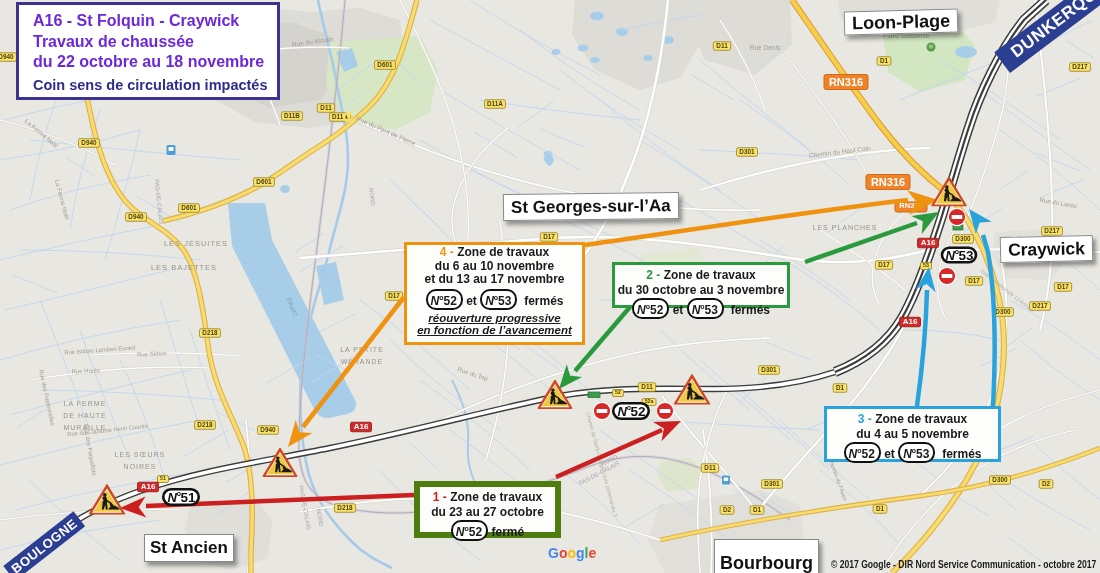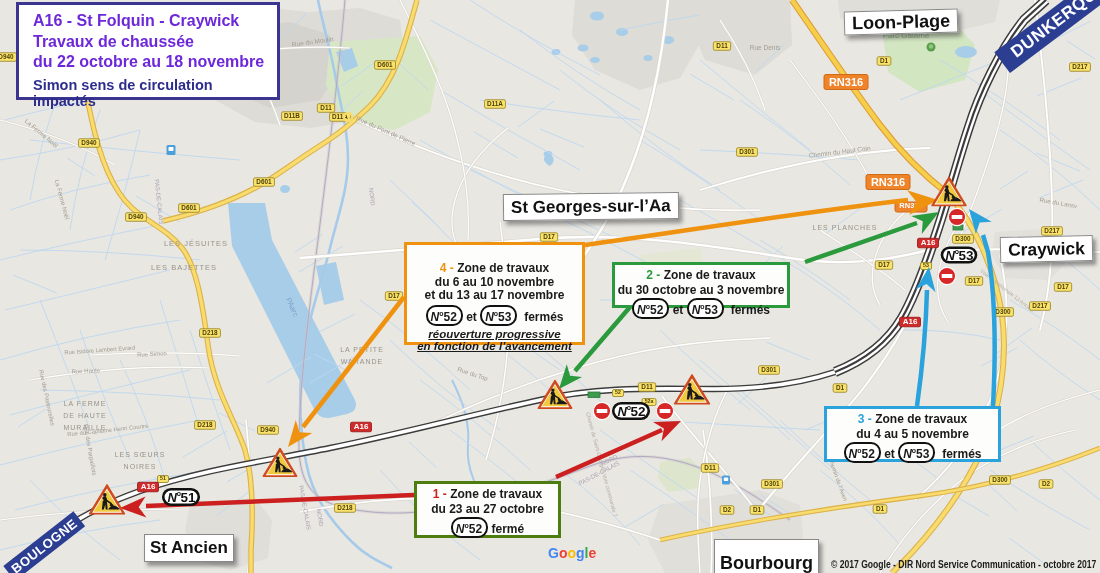--- a/index.html
+++ b/index.html
@@ -762,54 +762,54 @@
           <path d="M-4.4,-2.9 L5.3,3.3 L4.5,4.8 L-5.2,-1.5 Z"></path>
           <path d="M4.4,3.2 L7.2,5.5 L5.5,8 L2.7,5.7 Z"></path>
           <path d="M1.2,10.4 Q6.3,1.6 13.8,9.9 L13.8,10.4 Z"></path>
         </g>
       </g>
 </g>
 </svg>
 
 <div class="abs" style="left:16px;top:2px;width:258px;height:92px;background:#fff;border:3px solid #3c3590;">
   <div style="margin:6px 0 0 14px;font-size:16px;font-weight:bold;color:#6d28d9;line-height:20.5px;">A16 - St Folquin - Craywick<br>Travaux de chaussée<br>du 22 octobre au 18 novembre</div>
-  <div style="margin:4px 0 0 14px;font-size:14.5px;font-weight:bold;color:#2d2d8e;">Simon sens de circulation impactés</div>
+  <div style="margin:4px 0 0 14px;font-size:14.5px;font-weight:bold;color:#2d2d8e;">Coin sens de circulation impactés</div>
 </div>
 
 <div class="citybox" style="left:844px;top:10px;font-size:18px;line-height:22px;transform:rotate(-1.5deg);">Loon-Plage</div>
 
 <div class="citybox" style="left:503px;top:193px;font-size:17px;line-height:25px;transform:rotate(-0.7deg);">St Georges-sur-l’Aa</div>
 
 <div class="citybox" style="left:1000px;top:236px;font-size:17.5px;line-height:24px;transform:rotate(-1.2deg);">Craywick</div>
 
 <div class="citybox" style="left:144px;top:534px;font-size:17px;line-height:26px;padding:0 5px;">St Ancien</div>
 
 <div class="citybox" style="left:714px;top:539px;font-size:18px;line-height:30px;padding:8px 5px;">Bourbourg</div>
 
 <div class="banner" style="left:1010px;top:47px;font-size:17px;padding:3px 14px;transform:rotate(-37deg);transform-origin:left bottom;">DUNKERQUE</div>
 
 <div class="banner" style="left:15px;top:562px;font-size:13px;padding:2px 5px;transform:rotate(-38deg);transform-origin:left bottom;">BOULOGNE</div>
 
 <div class="callout" style="left:404px;top:242px;width:181px;height:103px;border:3px solid #ef9210;font-size:12px;line-height:13.5px;">
-  <div style="margin-top:17px;"><span style="color:#ef9210">4 -</span> Zone de travaux<br>du 6 au 10 novembre<br>et du 13 au 17 novembre</div>
+  <div style="margin-top:1px;"><span style="color:#ef9210">4 -</span> Zone de travaux<br>du 6 au 10 novembre<br>et du 13 au 17 novembre</div>
   <div style="margin-top:2px;"><span class="ex" style="font-size:12px;"><span class="exn">N</span><sup style="font-size:7px;">o</sup>52</span> et <span class="ex" style="font-size:12px;"><span class="exn">N</span><sup style="font-size:7px;">o</sup>53</span>&nbsp; fermés</div>
   <div style="font-style:italic;font-size:11.5px;line-height:12.5px;margin-top:2px;text-decoration:underline;">réouverture progressive<br>en fonction de l’avancement</div>
 </div>
 
 <div class="callout" style="left:612px;top:262px;width:178px;height:46px;border:3px solid #2a9a3d;font-size:12px;line-height:14.5px;">
   <div style="margin-top:3px;"><span style="color:#2a9a3d">2 -</span> Zone de travaux<br>du 30 octobre au 3 novembre</div>
   <div style="margin-top:1px;"><span class="ex" style="font-size:12px;"><span class="exn">N</span><sup style="font-size:7px;">o</sup>52</span> et <span class="ex" style="font-size:12px;"><span class="exn">N</span><sup style="font-size:7px;">o</sup>53</span>&nbsp; fermés</div>
 </div>
 
 <div class="callout" style="left:824px;top:406px;width:177px;height:56px;border:3px solid #2aa2dc;font-size:12px;line-height:14.5px;">
   <div style="margin-top:3px;"><span style="color:#2aa2dc">3 -</span> Zone de travaux<br>du 4 au 5 novembre</div>
   <div style="margin-top:1px;"><span class="ex" style="font-size:12px;"><span class="exn">N</span><sup style="font-size:7px;">o</sup>52</span> et <span class="ex" style="font-size:12px;"><span class="exn">N</span><sup style="font-size:7px;">o</sup>53</span>&nbsp; fermés</div>
 </div>
 
-<div class="callout" style="left:414px;top:481px;width:147px;height:57px;border:3px solid #4d7c0f;font-size:12px;line-height:14.5px;">
+<div class="callout" style="left:414px;top:481px;width:147px;height:57px;border:6px solid #4d7c0f;font-size:12px;line-height:14.5px;">
   <div style="margin-top:3px;"><span style="color:#cc2020">1 -</span> Zone de travaux<br>du 23 au 27 octobre</div>
   <div style="margin-top:1px;"><span class="ex" style="font-size:12px;"><span class="exn">N</span><sup style="font-size:7px;">o</sup>52</span> fermé</div>
 </div>
 
 <div class="abs" style="left:548px;top:545px;font-size:14px;font-weight:bold;">
 <span style="color:#4285f4">G</span><span style="color:#ea4335">o</span><span style="color:#fbbc05">o</span><span style="color:#4285f4">g</span><span style="color:#34a853">l</span><span style="color:#ea4335">e</span></div>
 
 <div class="abs" style="left:831px;top:558px;font-size:11px;font-weight:bold;color:#1a1a1a;transform:scaleX(0.78);transform-origin:left top;white-space:nowrap;">© 2017 Google - DIR Nord Service Communication - octobre 2017</div>
 
 </body></html>

